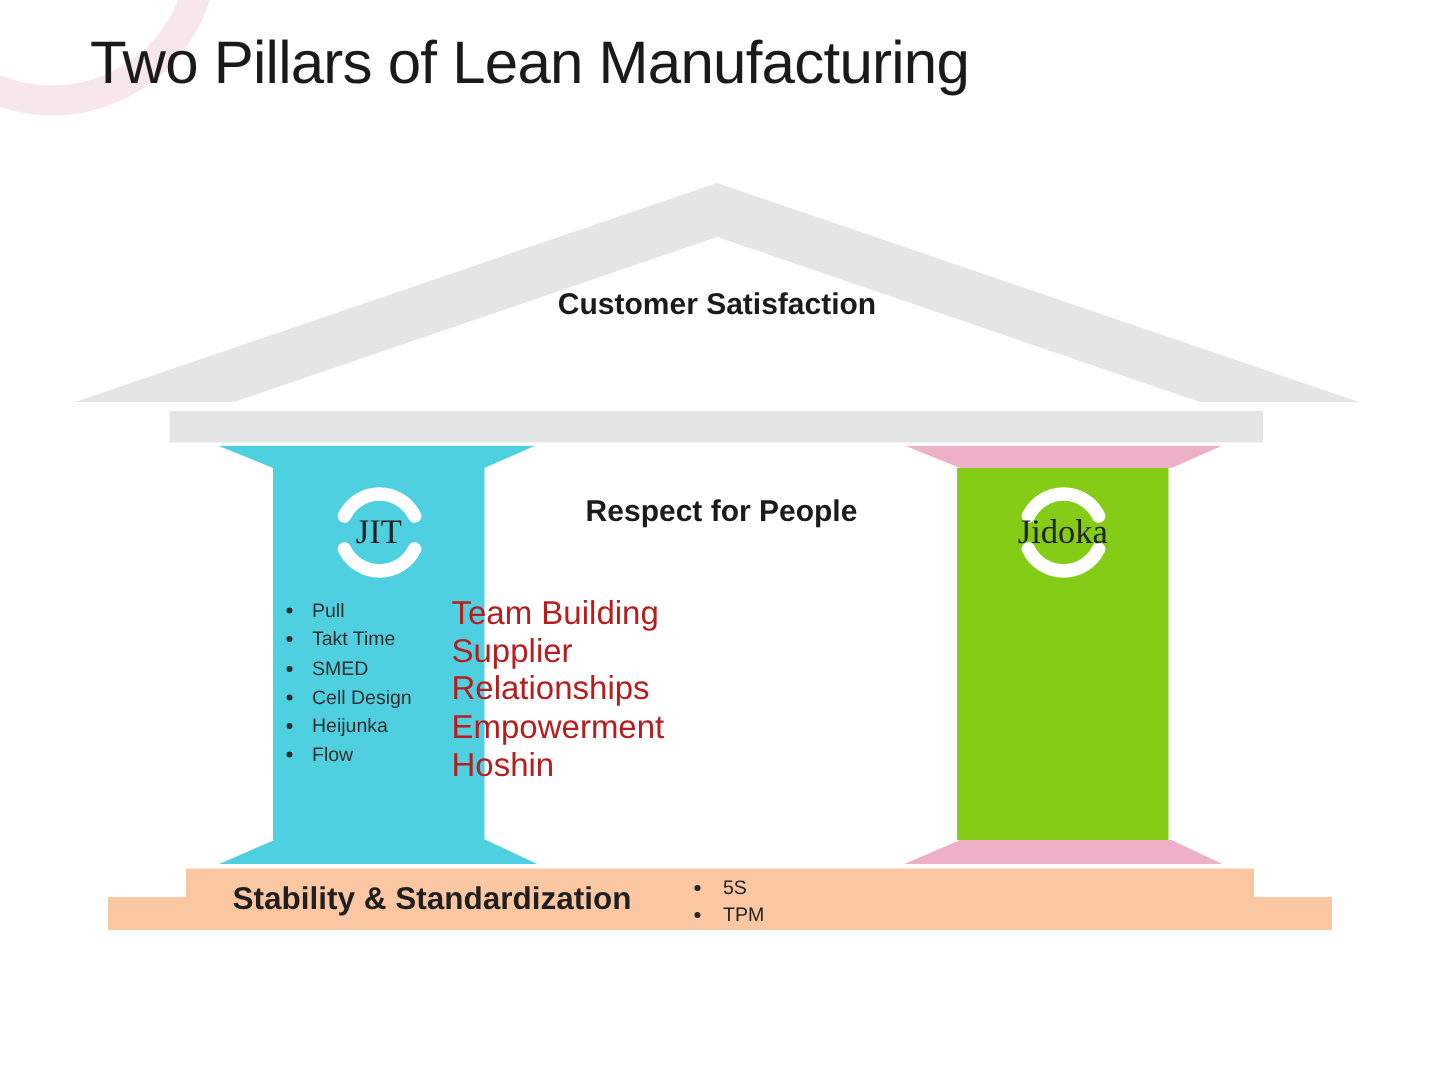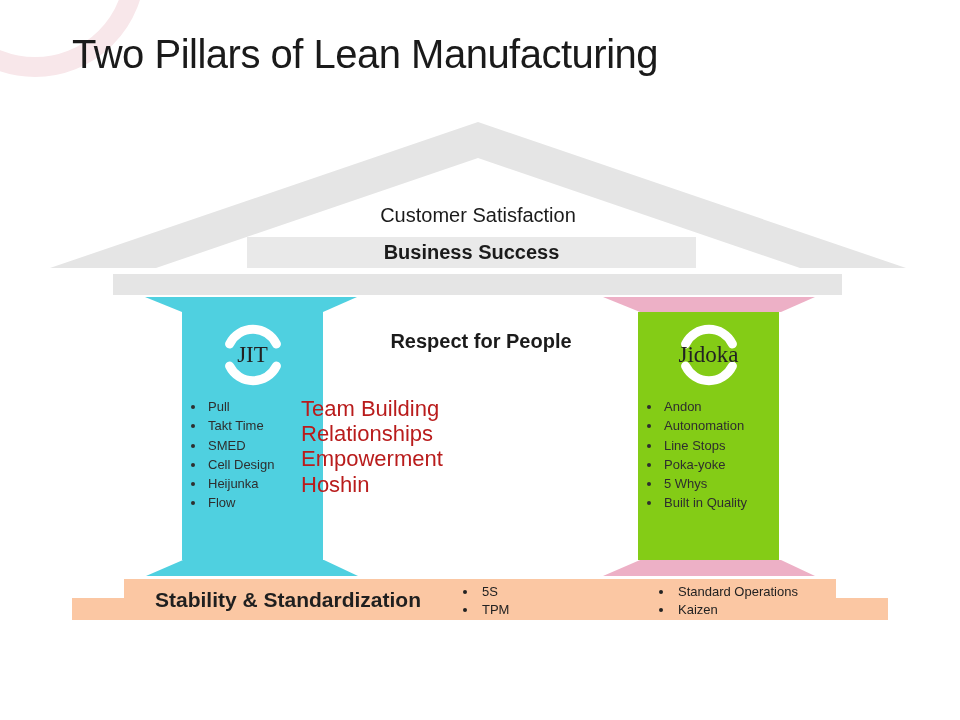--- a/index.html
+++ b/index.html
@@ -6,31 +6,31 @@
   .slide{
     position:relative;width:960px;height:720px;overflow:hidden;background:#ffffff;
     font-family:"Liberation Sans","DejaVu Sans",sans-serif;color:#1c1c1c;
   }
   
   .deco-ring{
     position:absolute;left:-75px;top:-143px;width:220px;height:220px;box-sizing:border-box;
     border:20px solid #f8e7ea;border-radius:50%;z-index:0;
   }
   .title{
-    position:absolute;left:60px;top:20px;margin:12px;z-index:2;
+    position:absolute;left:60px;top:20px;margin:0;z-index:2;
     font-size:40px;font-weight:400;letter-spacing:-0.5px;color:#1a1a1a;white-space:nowrap;
   }
   
   .roof-chevron{
     position:absolute;left:50px;top:122px;width:856px;height:146px;background:#e5e5e5;z-index:1;
     clip-path:polygon(0px 146px,428px 0px,856px 146px,750px 146px,428px 36px,106px 146px);
   }
   .roof-line1{
-    position:absolute;left:278px;top:204px;width:400px;text-align:center;z-index:2;
-    font-size:20px;font-weight:normal;color:#1b1b1b;
+    position:absolute;left:278px;top:192px;width:400px;text-align:center;z-index:2;
+    font-size:20px;font-weight:bold;color:#1b1b1b;
   }
   .roof-band{
     position:absolute;left:247px;top:237px;width:449px;height:31px;background:#e9e9e9;z-index:2;
     text-align:center;line-height:31px;font-size:20px;font-weight:bold;color:#1b1b1b;
   }
   .beam{
     position:absolute;left:113px;top:274px;width:729px;height:21px;background:#e5e5e5;z-index:1;
   }
   
   .capital,.pbase{position:absolute;width:212px;z-index:1;}
@@ -89,23 +89,20 @@
 <body>
 
 <div class="slide">
 
   <div class="deco-ring"></div>
 
   <h1 class="title">Two Pillars of Lean Manufacturing</h1>
 
   <div class="roof-chevron"></div>
   <div class="roof-line1">Customer Satisfaction</div>
-  <div class="roof-band">
-    <span>Business Success</span>
-  </div>
   <div class="beam"></div>
 
   <div class="capital left"></div>
   <div class="shaft left">
     <div class="pillar-head">
       <svg viewBox="0 0 58 74" aria-hidden="true">
         <path d="M 5.6 26 A 26 26 0 0 1 52.4 26" fill="none" stroke="#ffffff" stroke-width="9" stroke-linecap="round"></path>
         <path d="M 5.6 48 A 26 26 0 0 0 52.4 48" fill="none" stroke="#ffffff" stroke-width="9" stroke-linecap="round"></path>
       </svg>
       <div class="pillar-label">JIT</div>
@@ -123,44 +120,33 @@
 
   <div class="capital right"></div>
   <div class="shaft right">
     <div class="pillar-head">
       <svg viewBox="0 0 58 74" aria-hidden="true">
         <path d="M 5.6 26 A 26 26 0 0 1 52.4 26" fill="none" stroke="#ffffff" stroke-width="9" stroke-linecap="round"></path>
         <path d="M 5.6 48 A 26 26 0 0 0 52.4 48" fill="none" stroke="#ffffff" stroke-width="9" stroke-linecap="round"></path>
       </svg>
       <div class="pillar-label">Jidoka</div>
     </div>
-    <ul class="pillar-list">
-        <li>Andon</li>
-        <li>Autonomation</li>
-        <li>Line Stops</li>
-        <li>Poka-yoke</li>
-        <li>5 Whys</li>
-        <li>Built in Quality</li>
-      </ul>
   </div>
   <div class="pbase right"></div>
 
   <div class="center-heading">Respect for People</div>
   <ul class="center-list">
       <li>Team Building</li>
+      <li>Supplier</li>
       <li>Relationships</li>
       <li>Empowerment</li>
       <li>Hoshin</li>
     </ul>
 
   <div class="base-bar lower"></div>
   <div class="base-bar upper"></div>
   <div class="base-label">Stability &amp; Standardization</div>
   <ul class="base-list mid">
       <li>5S</li>
       <li>TPM</li>
     </ul>
-  <ul class="base-list right">
-      <li>Standard Operations</li>
-      <li>Kaizen</li>
-    </ul>
 
 </div>
 
 </body></html>

